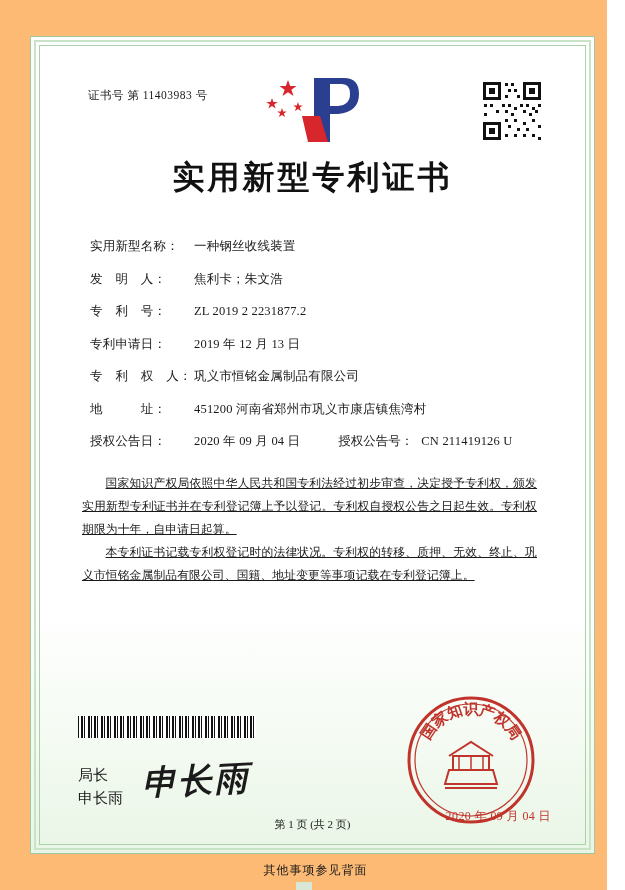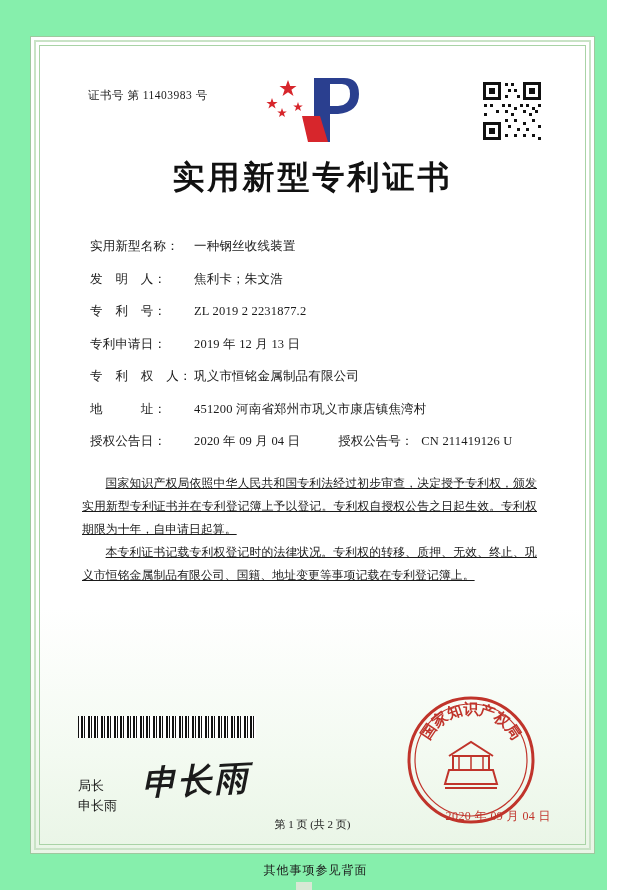--- a/index.html
+++ b/index.html
@@ -10,21 +10,21 @@
   body {
     width: 625px; height: 890px;
     font-family: "Liberation Serif", serif;
     color: #1a1a1a;
     overflow: hidden;
   }
 
   .page {
     position: relative;
     width: 607px; height: 890px;
-    background: #86efac;
+    background: #fdba74;
   }
 
   
   .cert-border {
     position: absolute;
     left: 30px; top: 36px;
     width: 565px; height: 818px;
     border: 1px solid #9ec89e;
     background:
       linear-gradient(180deg, #ffffff 0%, #ffffff 70%, #f3faf1 88%, #e9f5e6 100%);
@@ -127,22 +127,22 @@
   .barcode {
     position: absolute;
     left: 48px; top: 40px;
     width: 178px; height: 22px;
     background: repeating-linear-gradient(90deg,
       #111 0 1px, #fff 1px 3px, #111 3px 5px, #fff 5px 6px,
       #111 6px 7px, #fff 7px 10px, #111 10px 12px, #fff 12px 13px);
   }
   .sign-block {
     position: absolute;
-    left: 48px; top: 100px;
-    font-size: 13px;
+    left: 48px; top: 88px;
+    font-size: 15px;
     line-height: 1.55;
   }
   .signature {
     position: absolute;
     left: 112px; top: 82px;
     font-family: "DejaVu Serif", serif;
     font-size: 34px;
     font-style: italic;
     font-weight: bold;
     letter-spacing: 2px;

